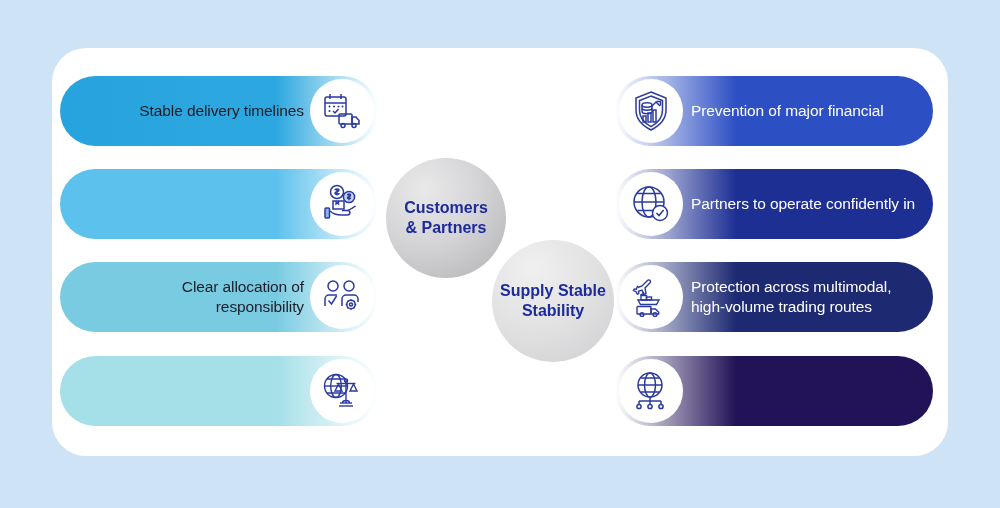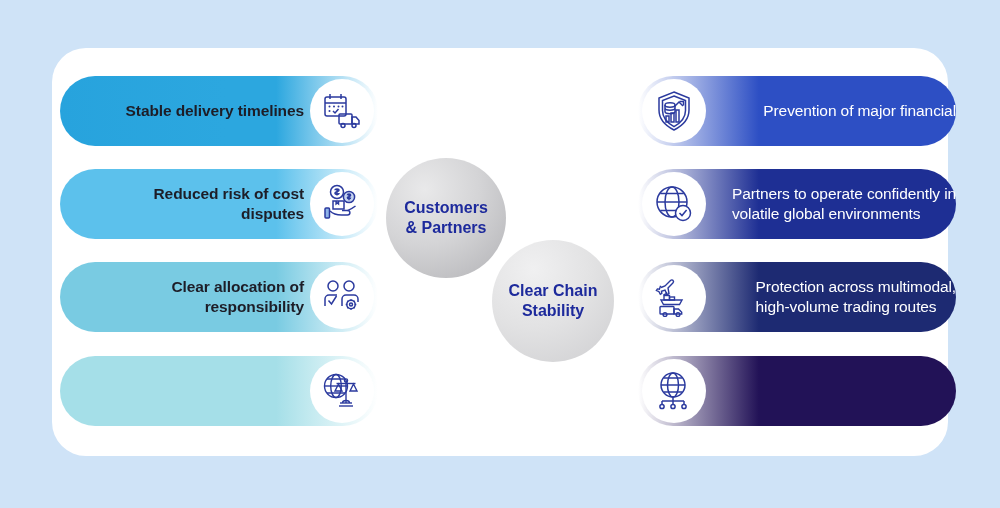--- a/index.html
+++ b/index.html
@@ -53,28 +53,27 @@
     display: flex;
     align-items: center;
   }
 
   .pill-left {
     left: 60px;
     width: 318px;
     flex-direction: row;
     justify-content: flex-end;
     padding-right: 74px;
-    font-weight: bold;
   }
 
   .pill-right {
-    left: 638px;
+    left: 615px;
     width: 318px;
     flex-direction: row;
-    justify-content: flex-end;
+    justify-content: flex-start;
     padding-left: 76px;
   }
 
   
   .pill-left.c0 { background: linear-gradient(to right, #27a3dd 0%, #2ca7df 52%, #2ca7df 68%, rgba(44,167,223,0) 100%); }
   .pill-left.c1 { background: linear-gradient(to right, #5cc1ec 0%, #5cc1ec 52%, #5cc1ec 68%, rgba(92,193,236,0) 100%); }
   .pill-left.c2 { background: linear-gradient(to right, #79cbe2 0%, #79cbe2 52%, #79cbe2 68%, rgba(121,203,226,0) 100%); }
   .pill-left.c3 { background: linear-gradient(to right, #a5dfe8 0%, #a5dfe8 52%, #a5dfe8 68%, rgba(165,223,232,0) 100%); }
 
   
@@ -192,24 +191,20 @@
       </div>
       <div class="pill-text">
         <span>Prevention of major financial</span><br>
       </div>
     </div>
   </div>
 
   <div class="row row-1">
 
     <div class="pill pill-left c1">
-      <div class="pill-text">
-        <span>Reduced risk of cost</span><br>
-        <span>disputes</span>
-      </div>
       <div class="badge">
         <svg width="44" height="44" viewBox="0 0 44 44" fill="none" stroke="#2b3a9e" stroke-width="1.5">
           <circle cx="17" cy="10" r="6.5"></circle>
           <path d="M17 6.5v7M15 8.3c0-1 .9-1.4 2-1.4s2 .5 2 1.4c0 1.8-4 .9-4 2.7 0 .9.9 1.4 2 1.4s2-.5 2-1.4"></path>
           <circle cx="29" cy="15" r="5.6" fill="#c6d4f0" stroke="#2b3a9e"></circle>
           <path d="M29 11.8v6.4M27.4 13.3c0-.8.7-1.2 1.6-1.2s1.6.4 1.6 1.2c0 1.5-3.2.8-3.2 2.3 0 .8.7 1.2 1.6 1.2s1.6-.4 1.6-1.2"></path>
           <rect x="13" y="19" width="11" height="8"></rect>
           <path d="M18.5 19v3l-1.2-1-1.2 1v-3"></path>
           <path d="M10 29c3 3 7 4 11.5 4h6c1.3 0 2.4-1 2.4-2.2s-1.1-2.2-2.4-2.2H22"></path>
           <rect x="5" y="26" width="4.5" height="10" rx="1" fill="#8fb4e8" stroke="#2b3a9e"></rect>
@@ -224,21 +219,20 @@
           <circle cx="20" cy="20" r="15"></circle>
           <ellipse cx="20" cy="20" rx="7" ry="15"></ellipse>
           <line x1="5" y1="20" x2="35" y2="20"></line>
           <path d="M8.2 11.5h23.6M8.2 28.5h23.6"></path>
           <circle cx="31" cy="31" r="7.5" fill="#ffffff" stroke="#2b3a9e"></circle>
           <polyline points="27.5,31 30,33.6 34.6,28"></polyline>
         </svg>
       </div>
       <div class="pill-text">
         <span>Partners to operate confidently in</span><br>
-        <span>volatile global environments</span>
       </div>
     </div>
   </div>
 
   <div class="row row-2">
 
     <div class="pill pill-right c2">
       <div class="badge">
         <svg width="44" height="44" viewBox="0 0 44 44" fill="none" stroke="#2b3a9e" stroke-width="1.4">
           <path d="M9 12.5l4-1.5 5.5-5.5c.8-.8 2-.8 2.6 0 .6.7.5 1.7-.2 2.4L16 13l1 5.5-1.8 1.4-2.2-4.8-3.5 1.2.3 2-1.5 1-1.3-2.6-2.6-1.3 1-1.5 2 .3 1.2-3.5"></path>
@@ -328,18 +322,18 @@
 
   <div class="hub hub-customers">
     <div>
       <span>Customers</span><br>
       <span>&amp; Partners</span>
     </div>
   </div>
 
   <div class="hub hub-supply">
     <div>
-      <span>Clear Chain</span><br>
+      <span>Supply Stable</span><br>
       <span>Stability</span>
     </div>
   </div>
 
 </div>
 
 </body></html>

